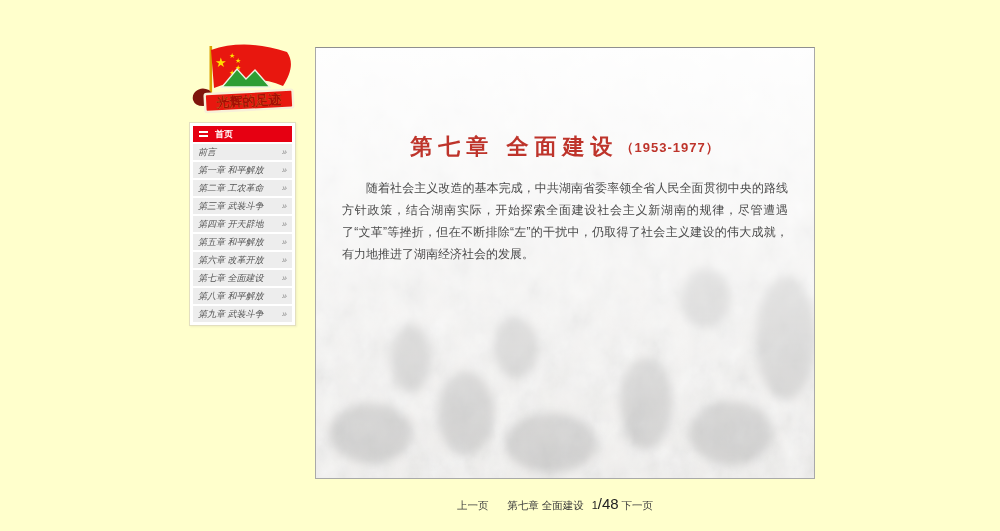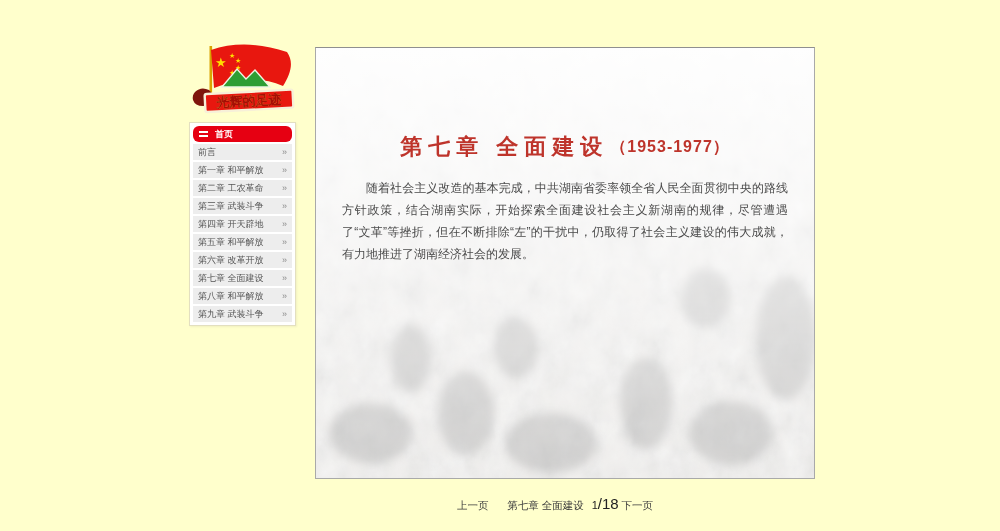--- a/index.html
+++ b/index.html
@@ -31,37 +31,37 @@
   }
   .nav-home {
     display: flex; align-items: center;
     height: 16px;
     background: #E60012;
     color: #FFFFFF;
     font-size: 9px; font-weight: bold;
     padding: 0 6px;
     cursor: pointer;
     text-decoration: none;
-    border-radius: 6px;
   }
   .menu-icon { display: inline-block; margin-right: 7px; }
   .menu-icon i {
     display: block; width: 9px; height: 2px;
     background: #FFFFFF; margin: 2px 0;
   }
   .nav-item {
     display: flex; align-items: center; justify-content: space-between;
     height: 16px;
     margin-top: 2px;
     background: #EDEDED;
     color: #555555;
     font-size: 9px;
     padding: 0 5px;
     cursor: pointer;
     text-decoration: none;
+    font-style: italic;
   }
   .nav-arrow { color: #8A8A8A; font-size: 9px; line-height: 1; }
 
   
   .main {
     position: absolute;
     left: 315px; top: 47px;
     width: 500px; height: 432px;
     border: 1px solid #A9A9A9;
     border-top-color: #8F8F8F;
@@ -75,21 +75,21 @@
   }
   .chapter-title {
     text-align: center;
     color: #BE342B;
     font-size: 22px;
     font-weight: bold;
     letter-spacing: 6px;
     white-space: nowrap;
   }
   .chapter-years {
-    font-size: 16px;
+    font-size: 13px;
     letter-spacing: 1px;
     margin-left: 2px;
     vertical-align: 2px;
   }
   .chapter-para {
     width: 446px;
     margin: 15px auto 11px;
     font-size: 12px;
     line-height: 22px;
     color: #4A4A4A;
@@ -238,17 +238,17 @@
       <div class="chapter-title">
         <span>第七章 全面建设</span><span class="chapter-years">（1953-1977）</span>
       </div>
       <p class="chapter-para">随着社会主义改造的基本完成，中共湖南省委率领全省人民全面贯彻中央的路线方针政策，结合湖南实际，开始探索全面建设社会主义新湖南的规律，尽管遭遇了“文革”等挫折，但在不断排除“左”的干扰中，仍取得了社会主义建设的伟大成就，有力地推进了湖南经济社会的发展。</p>
     </div>
   </div>
 
   <div class="pagination">
     <a class="pg-prev">上一页</a>
     <span class="pg-chapter">第七章 全面建设</span>
-    <span class="pg-num">1</span><span class="pg-total">/18</span>
+    <span class="pg-num">1</span><span class="pg-total">/48</span>
     <a class="pg-next">下一页</a>
   </div>
 
 </div>
 
 </body></html>

